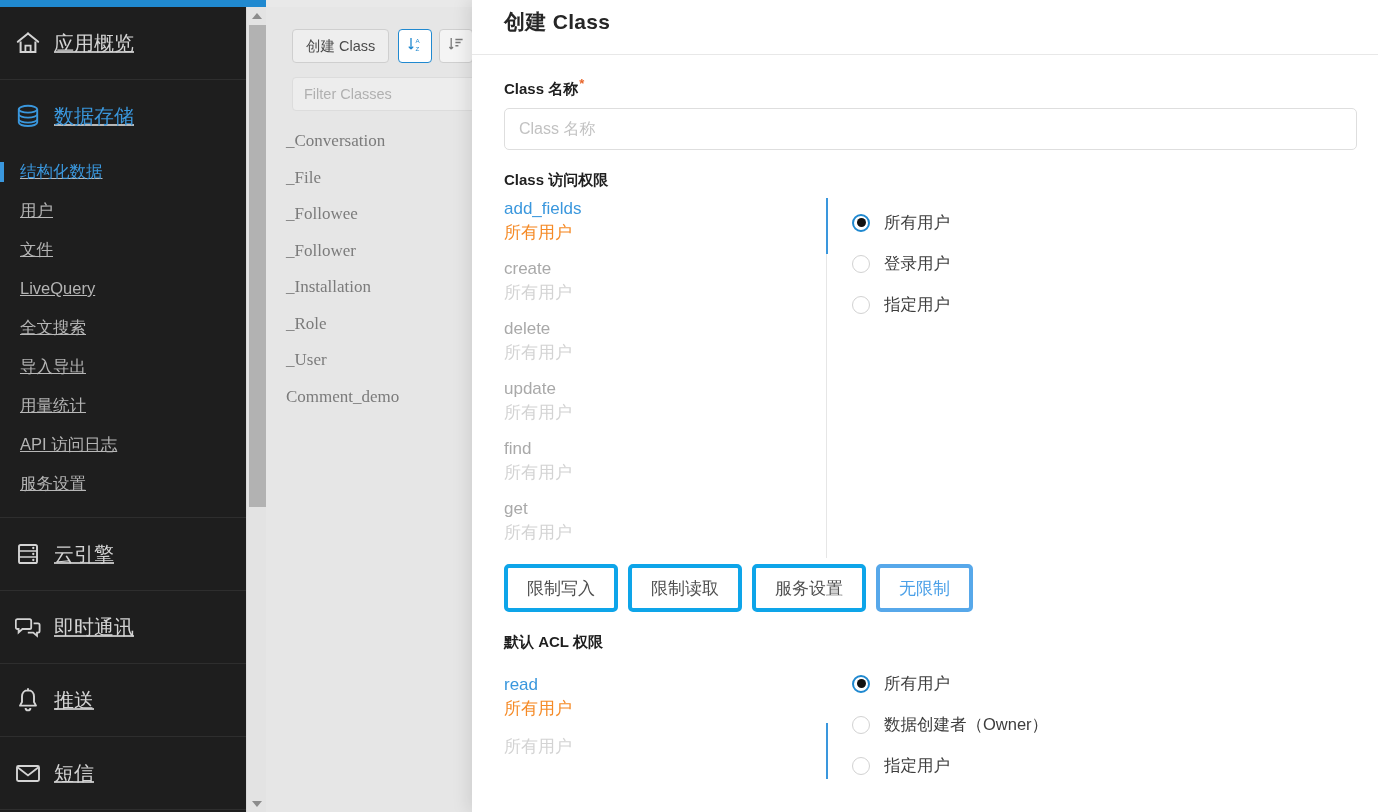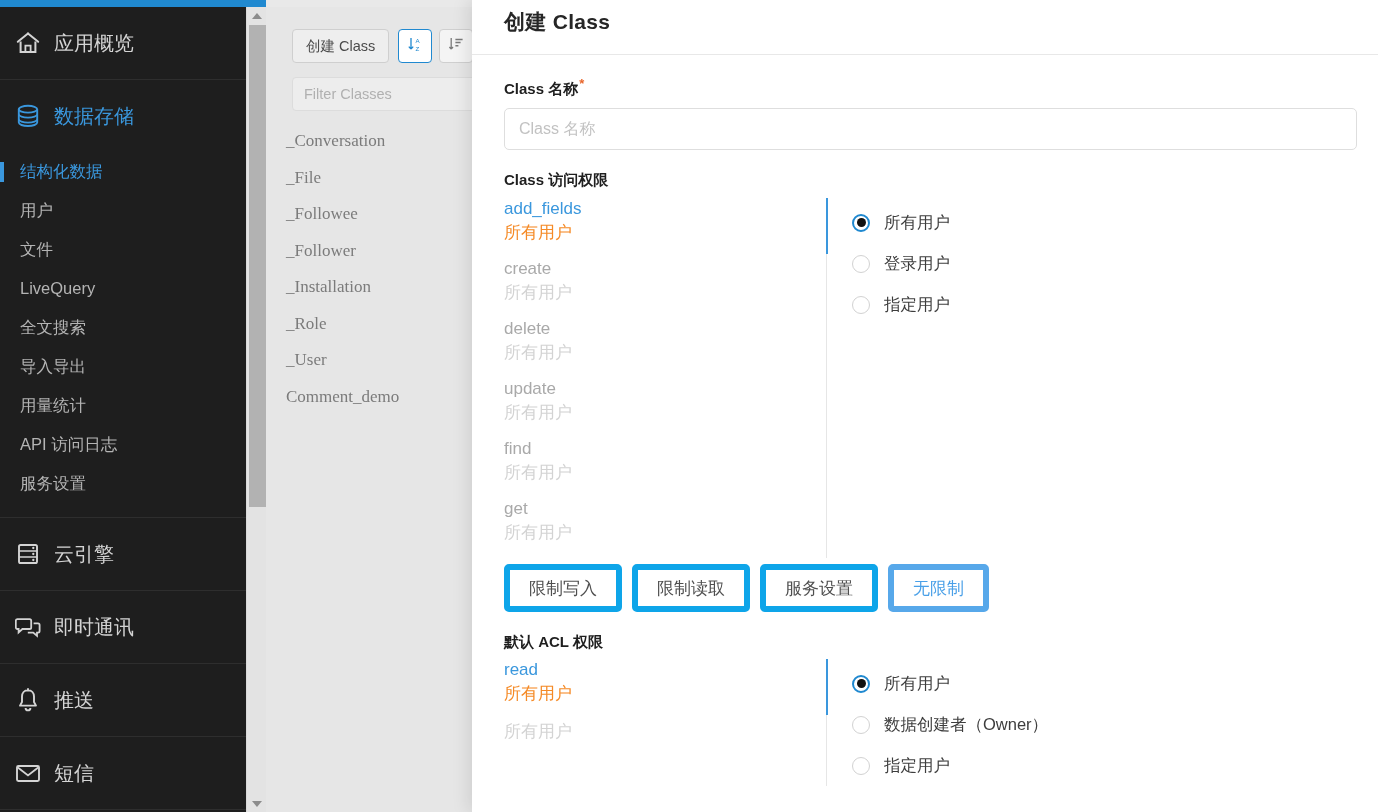--- a/index.html
+++ b/index.html
@@ -14,21 +14,21 @@
 
   
   .blue-bar {
     position: absolute; left: 0; top: 0; width: 266px; height: 7px;
     background: #2089d0;
   }
 
   
   .sidebar {
     position: absolute; left: 0; top: 7px; width: 277px; height: 805px;
-    background: #1e1e1e; color: #b8b8b8; overflow: hidden;
+    background: #1e1e1e; color: #b8b8b8; overflow: hidden; text-decoration: underline;
   }
   .side-group { border-bottom: 1px solid #2e2e2e; }
   .side-head {
     display: flex; align-items: center;
     height: 72px; padding-left: 8px; font-size: 20px; color: #d4d4d4;
   }
   .side-head.link { color: #3a97dd; }
   .side-head .sicon {
     width: 40px; height: 30px; display: flex; align-items: center; justify-content: center;
     margin-right: 6px;
@@ -156,28 +156,28 @@
   }
   .radio.on { border: 2px solid #2089d0; }
   .radio.on:after {
     content: ""; width: 9px; height: 9px; border-radius: 50%; background: #111;
   }
   .radio-label { font-size: 16.5px; color: #3d3d3d; margin-left: 14px; white-space: nowrap; }
 
   
   .preset-row { display: flex; gap: 10px; margin-top: 6px; }
   .preset {
-    height: 48px; padding: 0 19px; border: 6px solid #0ea5e9; border-radius: 5px;
+    height: 48px; padding: 0 19px; border: 4px solid #0ea5e9; border-radius: 5px;
     background: #fff; color: #4f4f4f; font-size: 17px;
     display: flex; align-items: center; justify-content: center;
   }
   .preset.active { border-color: #57a8ea; color: #4aa0e8; }
 
   
-  .acl-wrap { display: flex; margin-top: 7px; }
+  .acl-wrap { display: flex; margin-top: 7px; align-items: center; }
   .acl-list { width: 322px; }
   .acl-sep { width: 1px; background: #e6e6e6; position: relative; }
   .acl-sep:before {
     content: ""; position: absolute; left: 0; top: 0; width: 2px; height: 56px;
     background: #3a97dd;
   }
 </style>
 </head>
 <body>
 

